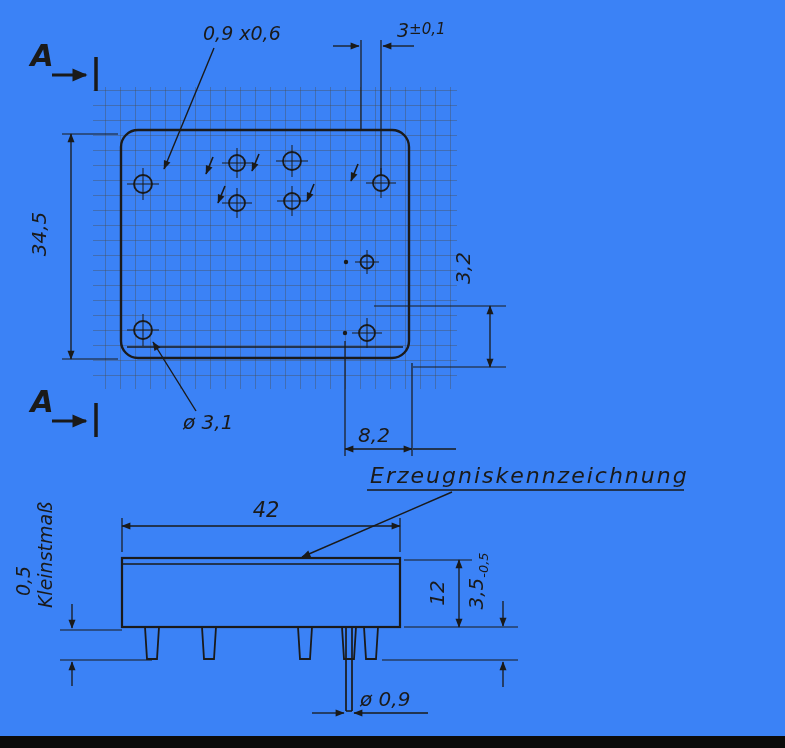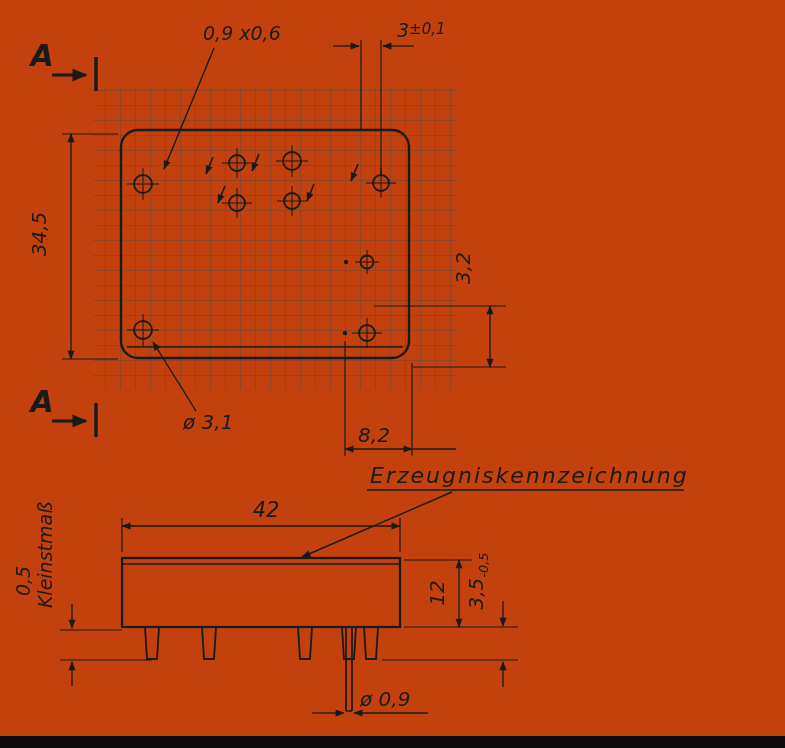--- a/index.html
+++ b/index.html
@@ -1,17 +1,17 @@
 <!DOCTYPE html>
 <html><head>
 <meta charset="utf-8">
 <style>
   html,body{margin:0;padding:0}
   body{width:785px;height:748px;background:#f6f5f1;overflow:hidden}
-  .sheet{position:relative;width:785px;height:748px;background:#c2410c}
+  .sheet{position:relative;width:785px;height:748px;background:#3b82f6}
   svg{display:block}
   svg text{font-family:"DejaVu Sans",sans-serif;font-style:italic;fill:#1a1a1a;stroke:none}
   .ink{stroke:#1a1a1a;fill:none}
 </style>
 </head>
 <body>
 
 <div class="sheet">
 <svg width="785" height="748" viewBox="0 0 785 748">
   <defs>

